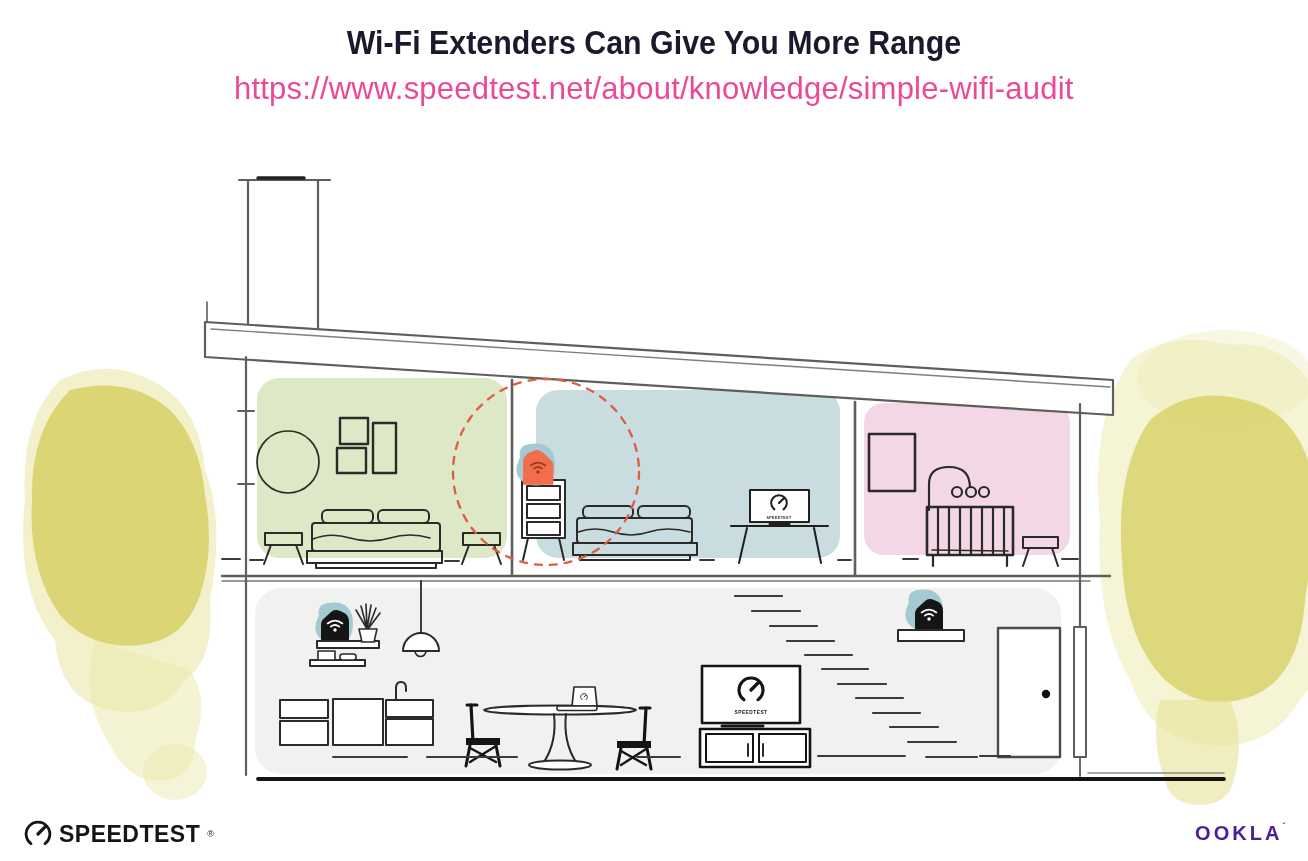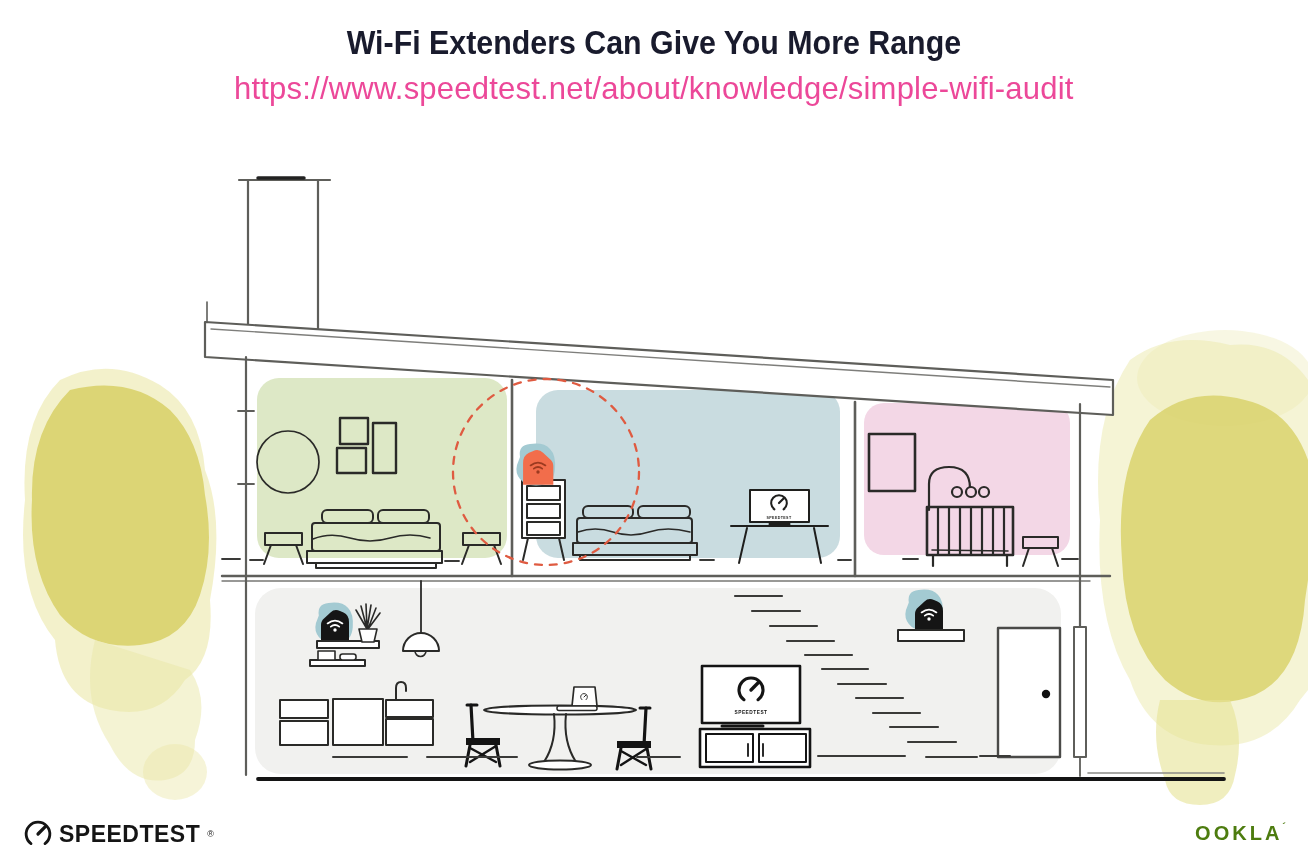--- a/index.html
+++ b/index.html
@@ -8,21 +8,21 @@
   .hdr-title{position:absolute;top:24px;left:0;width:100%;text-align:center;
              font-size:33px;font-weight:bold;color:#191b2d;letter-spacing:0px;}
   .hdr-title .squeeze{display:inline-block;transform:scaleX(0.92);transform-origin:center;}
   .hdr-url{position:absolute;top:70px;left:0;width:100%;text-align:center;
            font-size:32px;font-weight:400;color:#ec4899;}
   .hdr-url .squeeze{display:inline-block;transform:scaleX(0.97);transform-origin:center;letter-spacing:0.2px;}
   .art{position:absolute;left:0;top:0;width:1308px;height:861px;}
   .footer-left{position:absolute;left:24px;bottom:13px;display:flex;align-items:center;gap:7px;}
   .st-word{font-size:23px;font-weight:bold;color:#151515;letter-spacing:0.5px;}
   .st-mark{font-size:9px;color:#151515;vertical-align:18px;}
-  .footer-right{position:absolute;right:22px;bottom:16px;color:#4d7c0f;
+  .footer-right{position:absolute;right:22px;bottom:16px;color:#4c1d95;
                 font-size:20px;font-weight:600;letter-spacing:3px;}
   .ookla-mark{font-size:11px;vertical-align:10px;letter-spacing:0;}
   svg text{font-family:"Liberation Sans", sans-serif;}
 </style>
 </head>
 <body>
 
 <div class="page">
 
   <div class="hdr-title">

